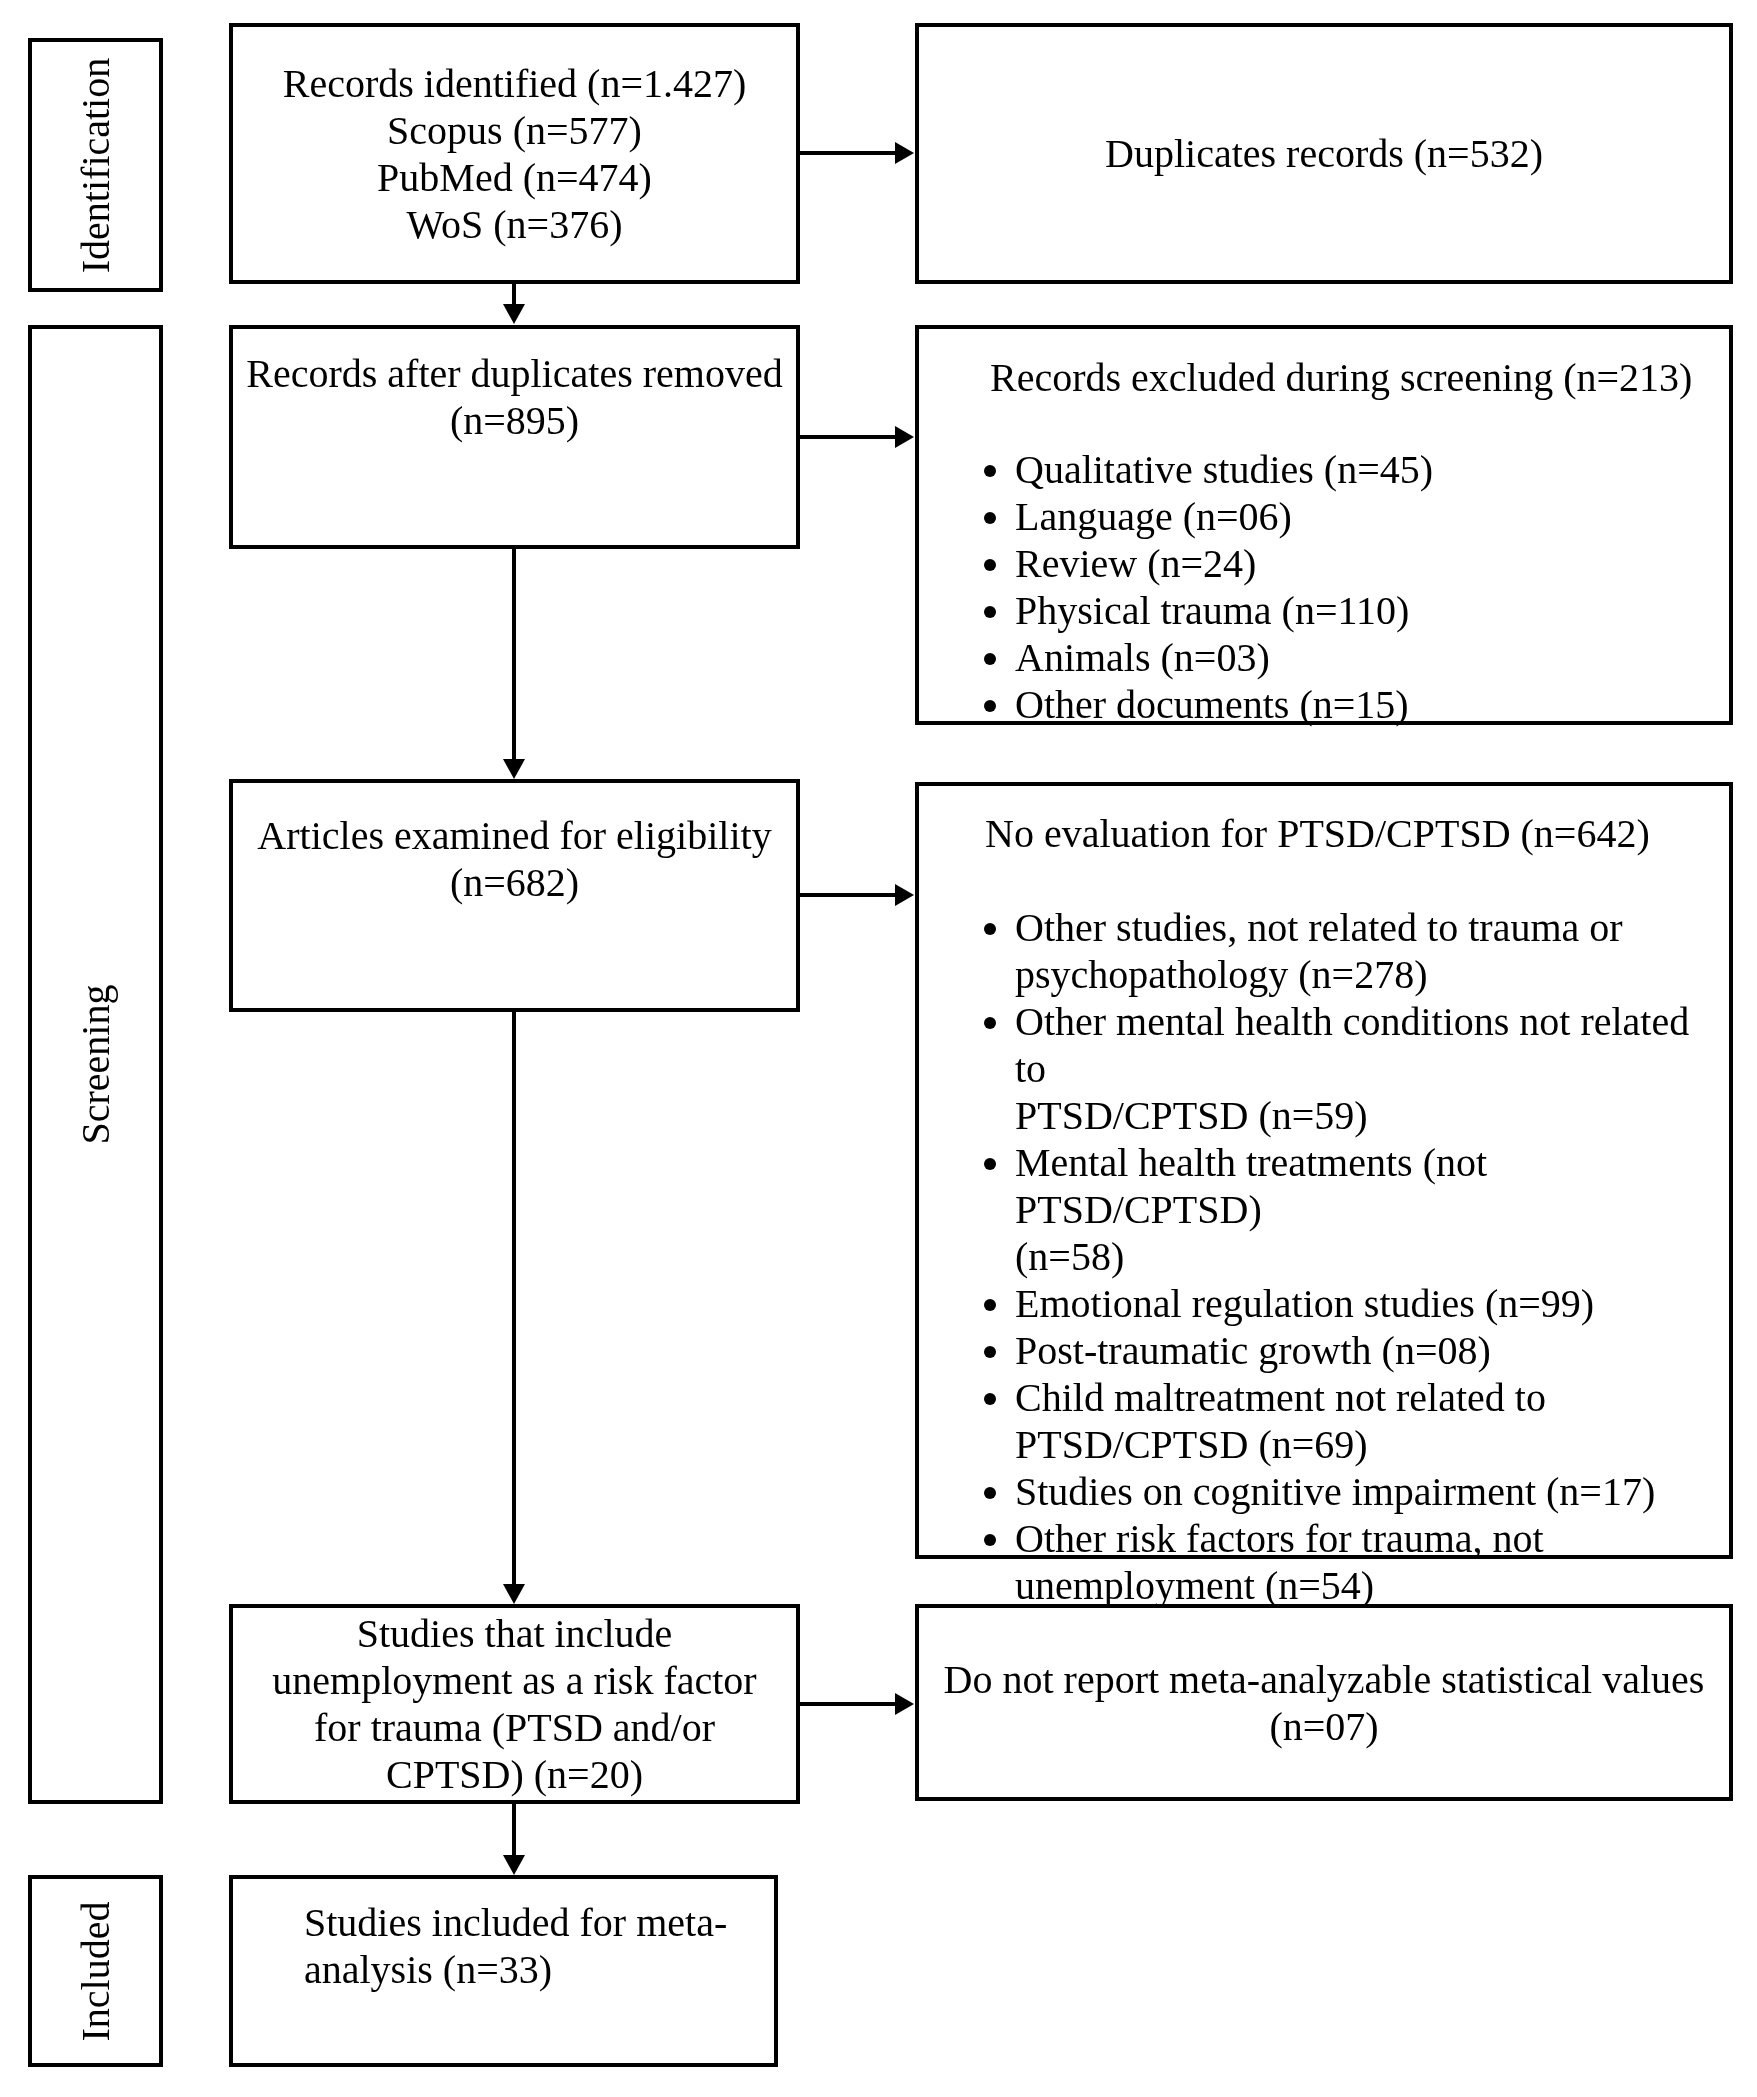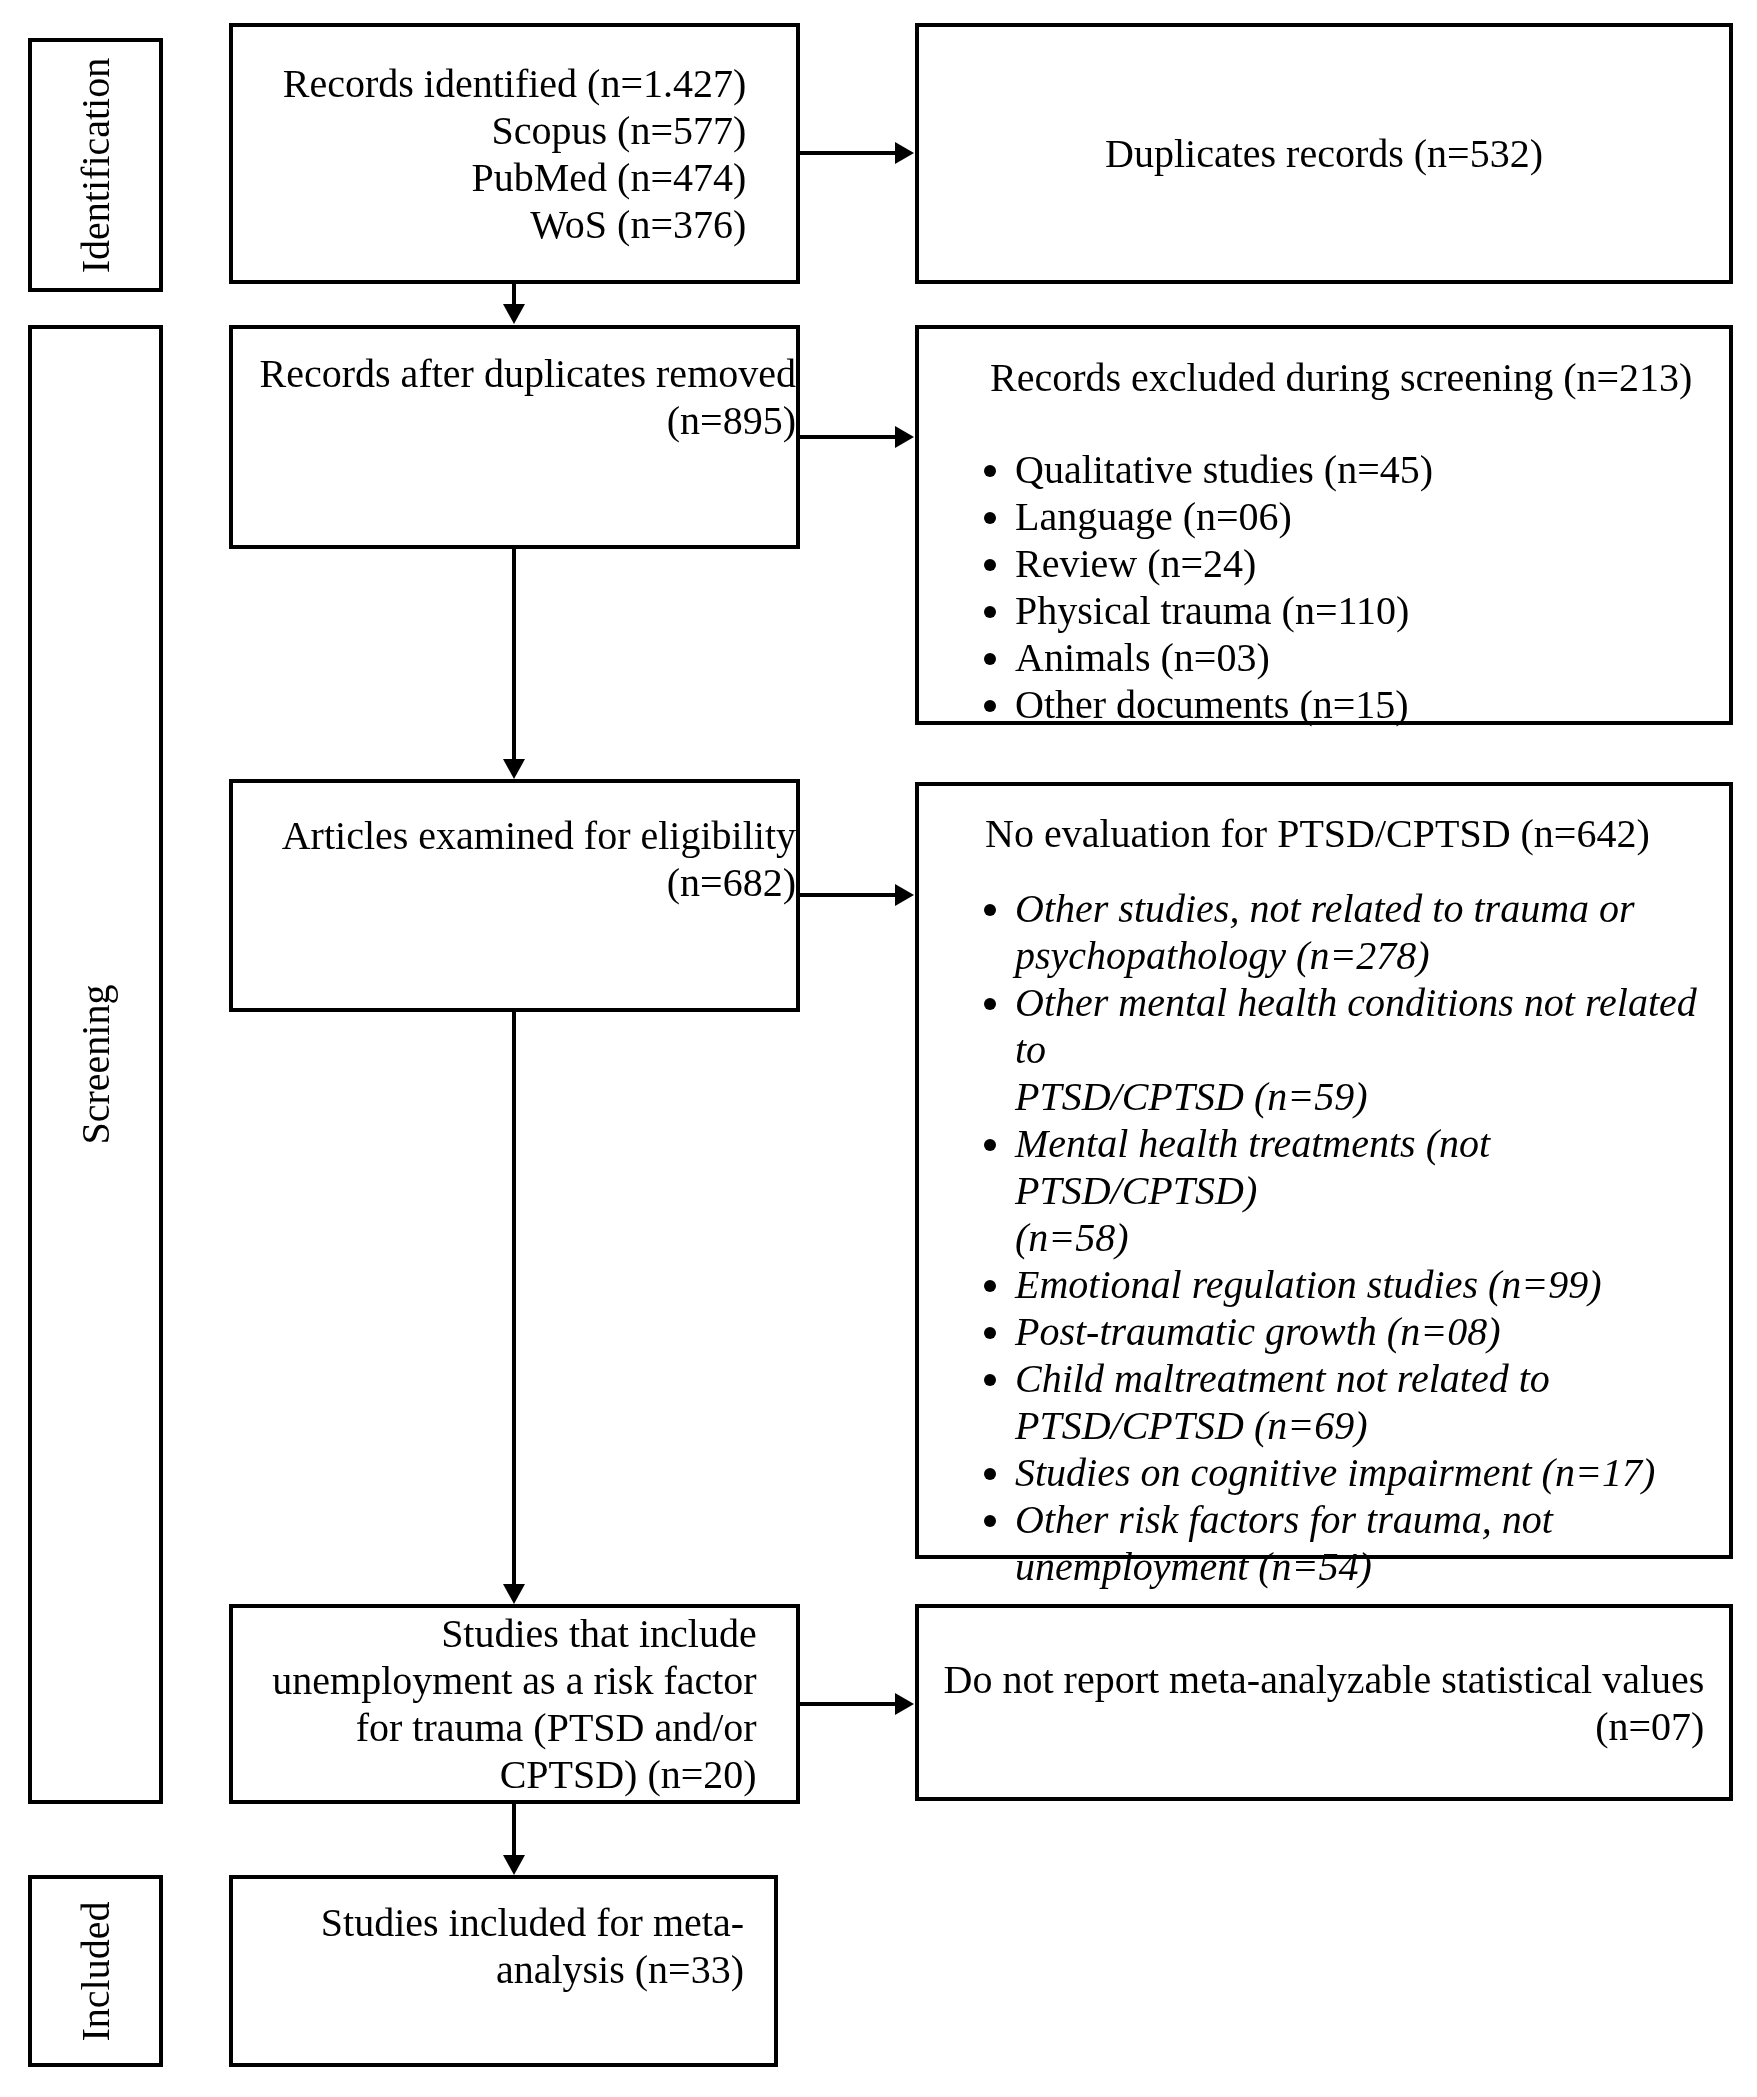--- a/index.html
+++ b/index.html
@@ -19,21 +19,21 @@
     border:4px solid #000000;
     box-sizing:border-box;
     background:#ffffff;
   }
   .flex-center{
     display:flex;
     align-items:center;
     justify-content:center;
     text-align:center;
   }
-  .pre{white-space:pre-line;text-align:right;}
+  .pre{white-space:pre-line;}
   .stage span{
     display:block;
     transform:rotate(-90deg);
     white-space:nowrap;
   }
   .side-title{padding-left:51px;}
   .bullets{
     margin:45px 0 0 0;
     padding:0 0 0 76px;
   }
@@ -115,21 +115,21 @@
       <li>Language (n=06)</li>
       <li>Review (n=24)</li>
       <li>Physical trauma (n=110)</li>
       <li>Animals (n=03)</li>
       <li>Other documents (n=15)</li>
     </ul>
   </div>
 
   <div class="box" style="left:915px;top:782px;width:818px;height:777px;padding:24px 20px 0 20px;">
     <div class="side-title" style="padding-left:46px;">No evaluation for PTSD/CPTSD (n=642)</div>
-    <ul class="bullets" style="margin-top:28px;font-style:italic;">
+    <ul class="bullets" style="margin-top:47px;">
       <li>Other studies, not related to trauma or
 psychopathology (n=278)</li>
       <li>Other mental health conditions not related to
 PTSD/CPTSD (n=59)</li>
       <li>Mental health treatments (not PTSD/CPTSD)
 (n=58)</li>
       <li>Emotional regulation studies (n=99)</li>
       <li>Post-traumatic growth (n=08)</li>
       <li>Child maltreatment not related to
 PTSD/CPTSD (n=69)</li>

